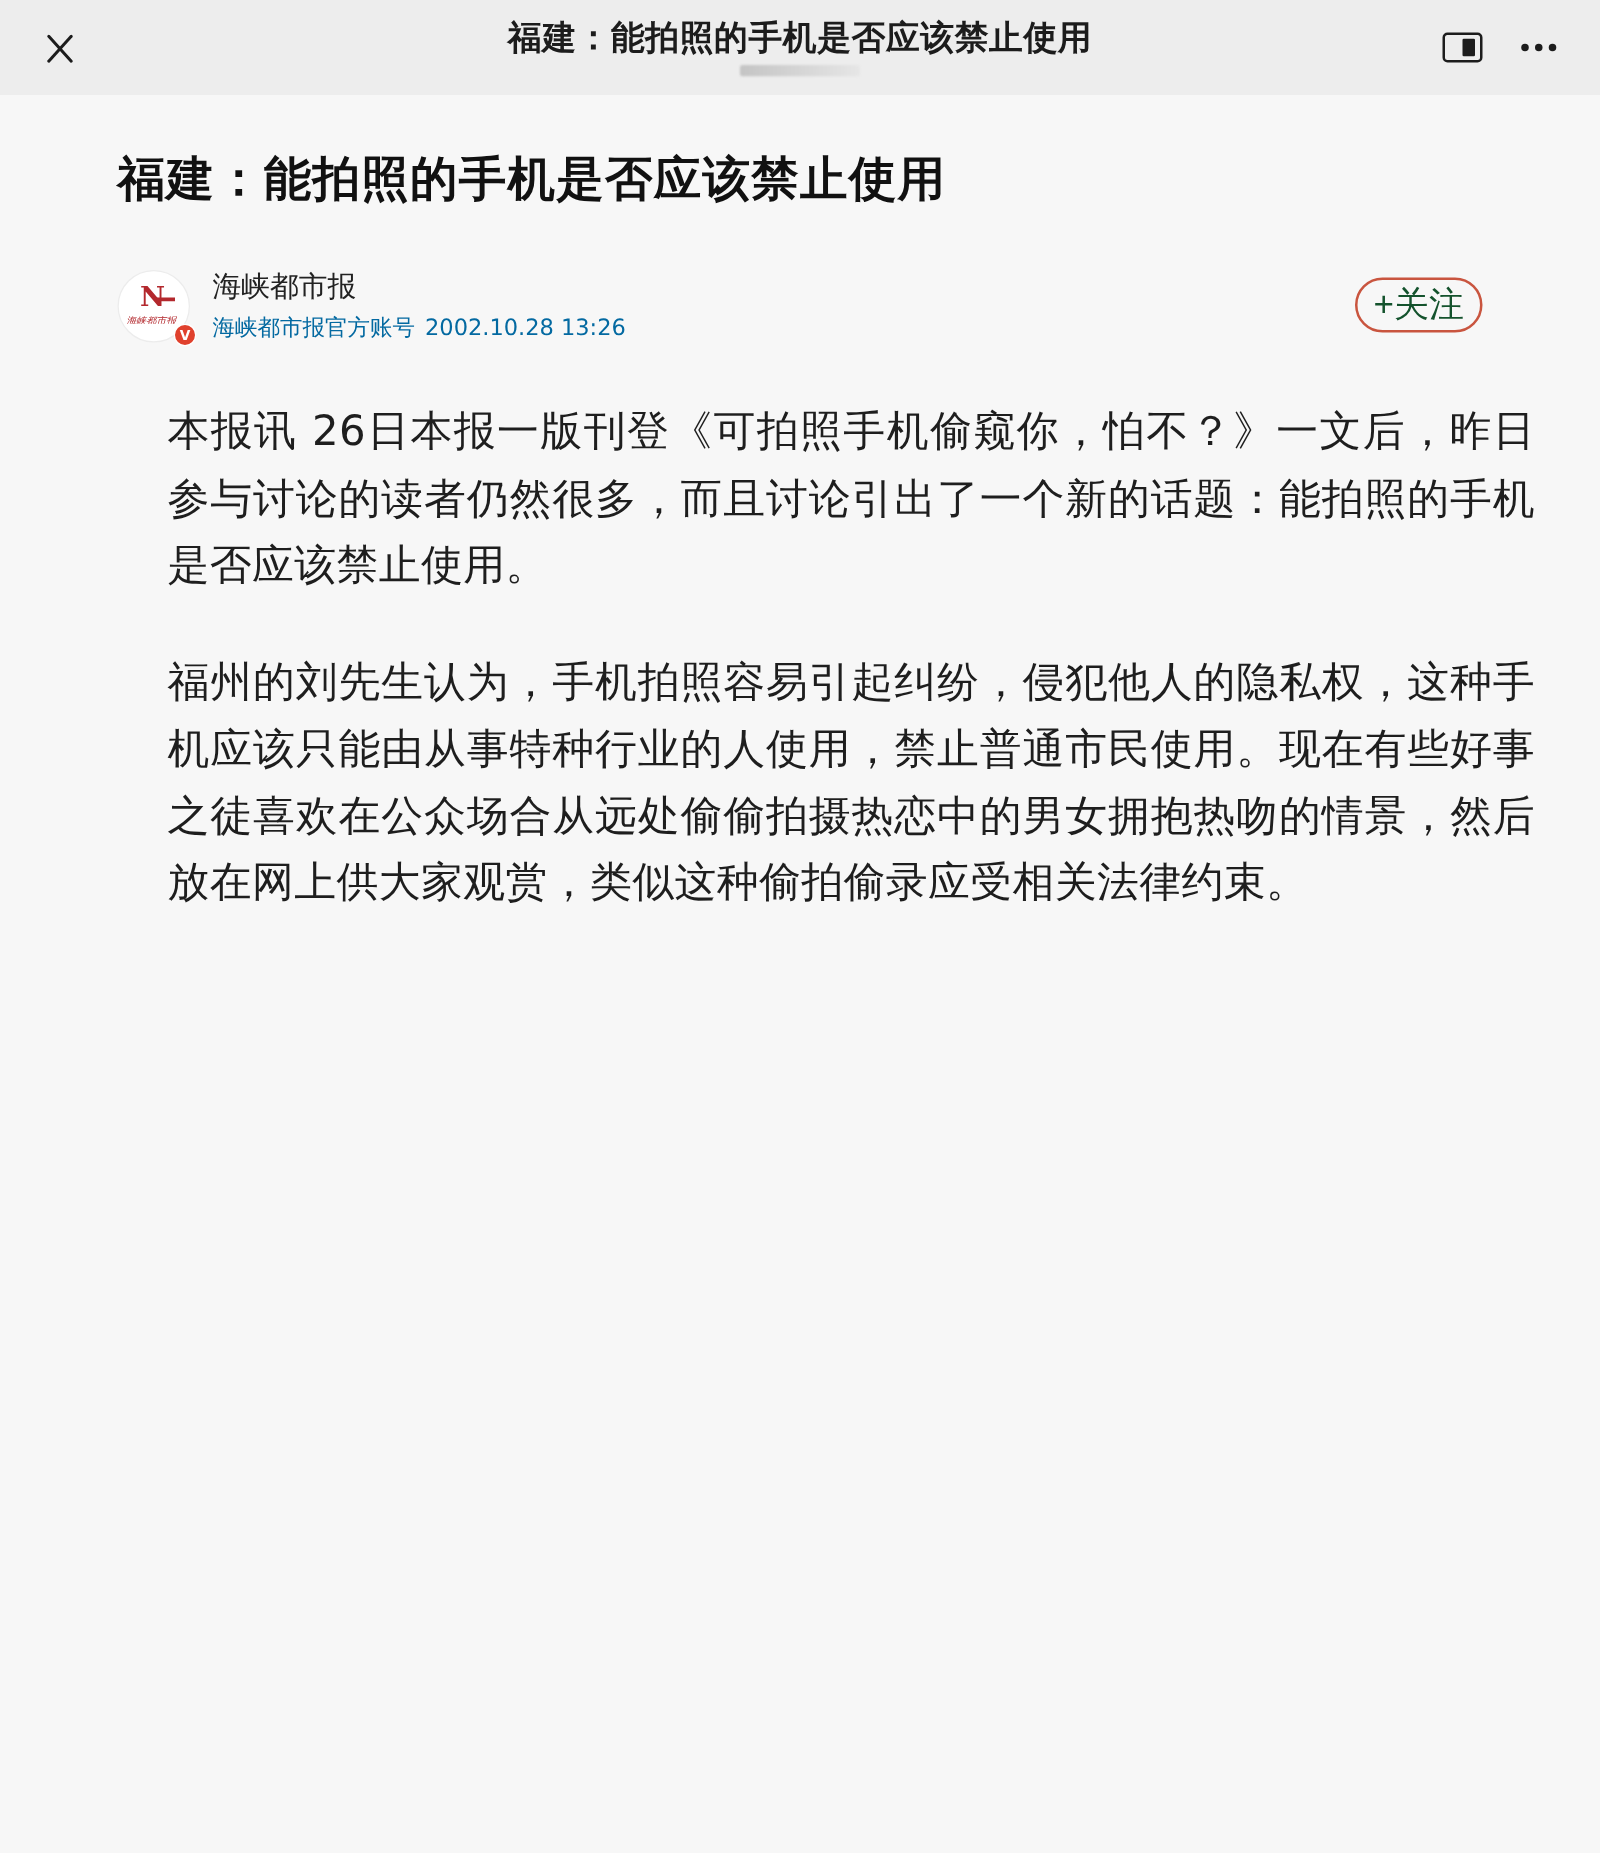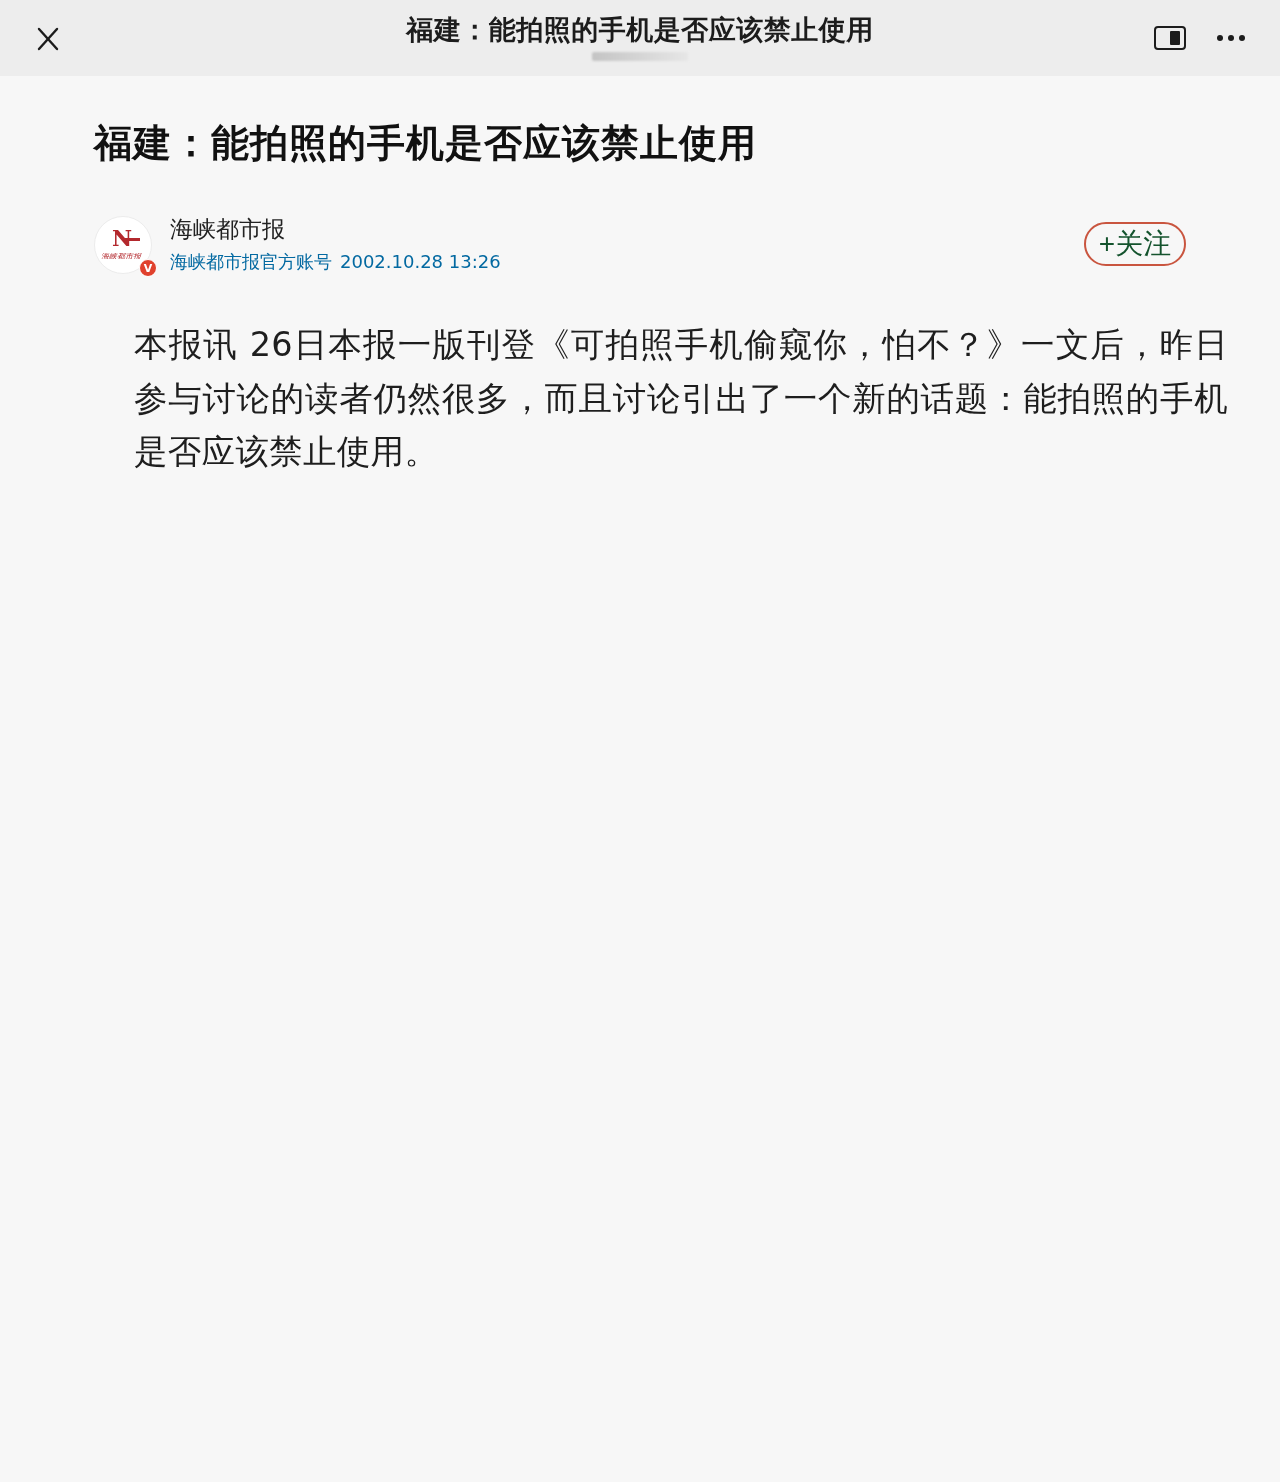--- a/index.html
+++ b/index.html
@@ -175,13 +175,14 @@
   </div>
   <div class="author-name">海峡都市报</div>
   <div class="author-meta">
     <span>海峡都市报官方账号</span><span class="time">2002.10.28 13:26</span>
   </div>
   <button class="follow-btn">+关注</button>
 </div>
 
 <div class="content">
   <p>本报讯 26日本报一版刊登《可拍照手机偷窥你，怕不？》一文后，昨日参与讨论的读者仍然很多，而且讨论引出了一个新的话题：能拍照的手机是否应该禁止使用。</p>
+  <p>福州的刘先生认为，手机拍照容易引起纠纷，侵犯他人的隐私权，这种手机应该只能由从事特种行业的人使用，禁止普通市民使用。现在有些好事之徒喜欢在公众场合从远处偷偷拍摄热恋中的男女拥抱热吻的情景，然后放在网上供大家观赏，类似这种偷拍偷录应受相关法律约束。</p>
 </div>
 
 </body></html>

